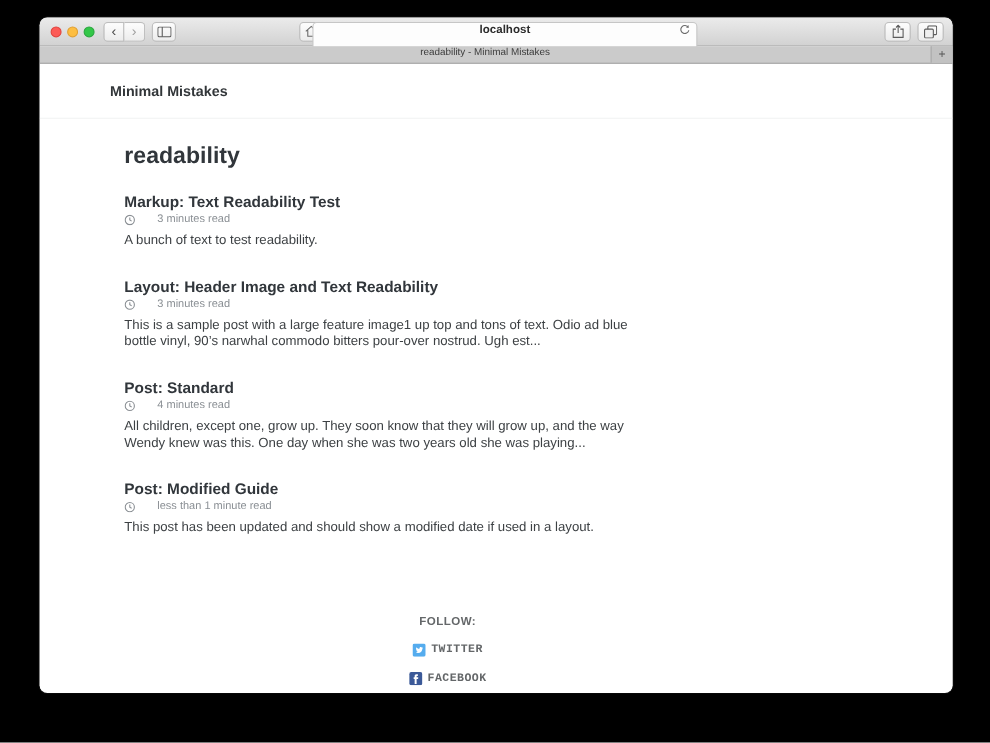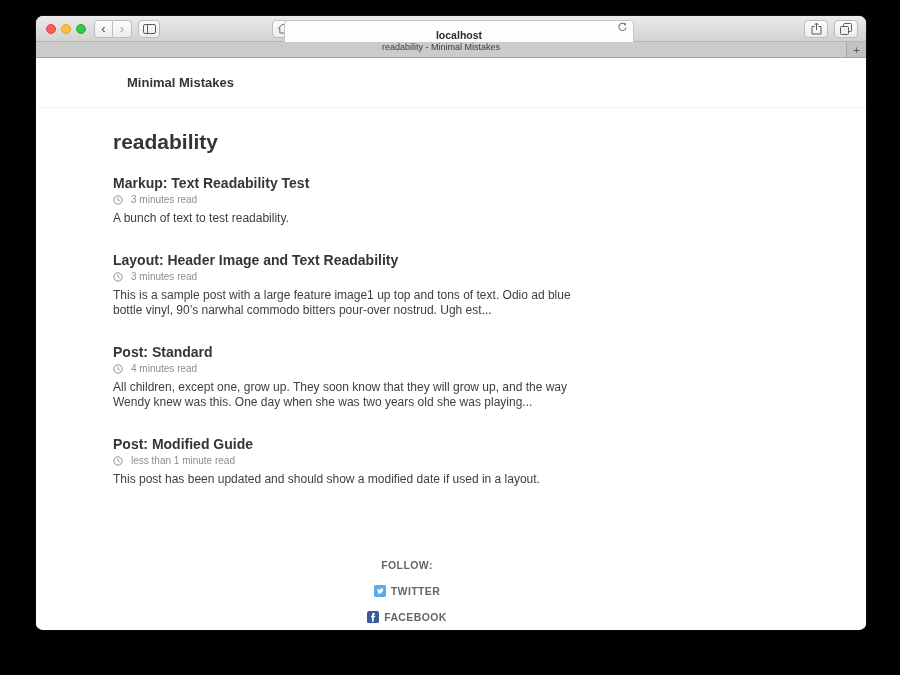--- a/index.html
+++ b/index.html
@@ -62,21 +62,21 @@
 
   .urlbar {
     position: absolute;
     left: 248px; right: 232px;
     top: 4px;
     height: 30px;
     background: #fdfdfd;
     border: 1px solid #c6c6c6;
     border-radius: 4px;
     display: flex;
-    align-items: center;
+    align-items: flex-start;
     justify-content: center;
   }
   .urlbar .url-text {
     font-size: 10.5px;
     color: #2c2c2c;
     font-weight: bold;
   }
   .urlbar .reload { position: absolute; right: 5px; top: 1px; }
 
   .right-btns { position: absolute; right: 8px; display: flex; gap: 6px; }
@@ -110,21 +110,21 @@
   }
 
   
   .viewport { height: 570px; background: #fff; overflow: hidden; }
 
   .masthead {
     height: 50px;
     border-bottom: 1px solid #f2f3f3;
     display: flex;
     align-items: center;
-    padding-left: 91px;
+    padding-left: 64px;
     gap: 24px;
   }
   .site-title { font-size: 13px; font-weight: bold; color: #323639; margin-right: 28px; }
   .masthead nav { display: flex; gap: 18px; }
   .masthead nav a {
     font-size: 11px;
     color: #565e64;
     text-decoration: none;
     cursor: pointer;
   }
@@ -143,21 +143,21 @@
     font-weight: bold;
     color: #31363b;
     margin-bottom: 3px;
     cursor: pointer;
   }
   .post-meta {
     font-size: 10px;
     color: #8a8f94;
     display: flex;
     align-items: center;
-    gap: 8px;
+    gap: 20px;
     margin-bottom: 6px;
   }
   .post-meta svg { display: block; }
   .post-excerpt {
     font-size: 12px;
     line-height: 1.25;
     color: #3d4144;
     max-width: 472px;
   }
 
@@ -174,20 +174,21 @@
     margin-bottom: 11px;
     flex-direction: column;
   }
   .social-link {
     display: inline-flex;
     align-items: center;
     gap: 5px;
     color: #646769;
     text-decoration: none;
     cursor: pointer;
+    font-family: Liberation Mono, monospace;
   }
   .social-link svg { display: block; }
   .copyright { font-size: 10px; color: #8a8f94; }
 
   .icon-svg { display: inline-flex; align-items: center; justify-content: center; }
 </style>
 </head>
 <body>
 
 <div class="window">

